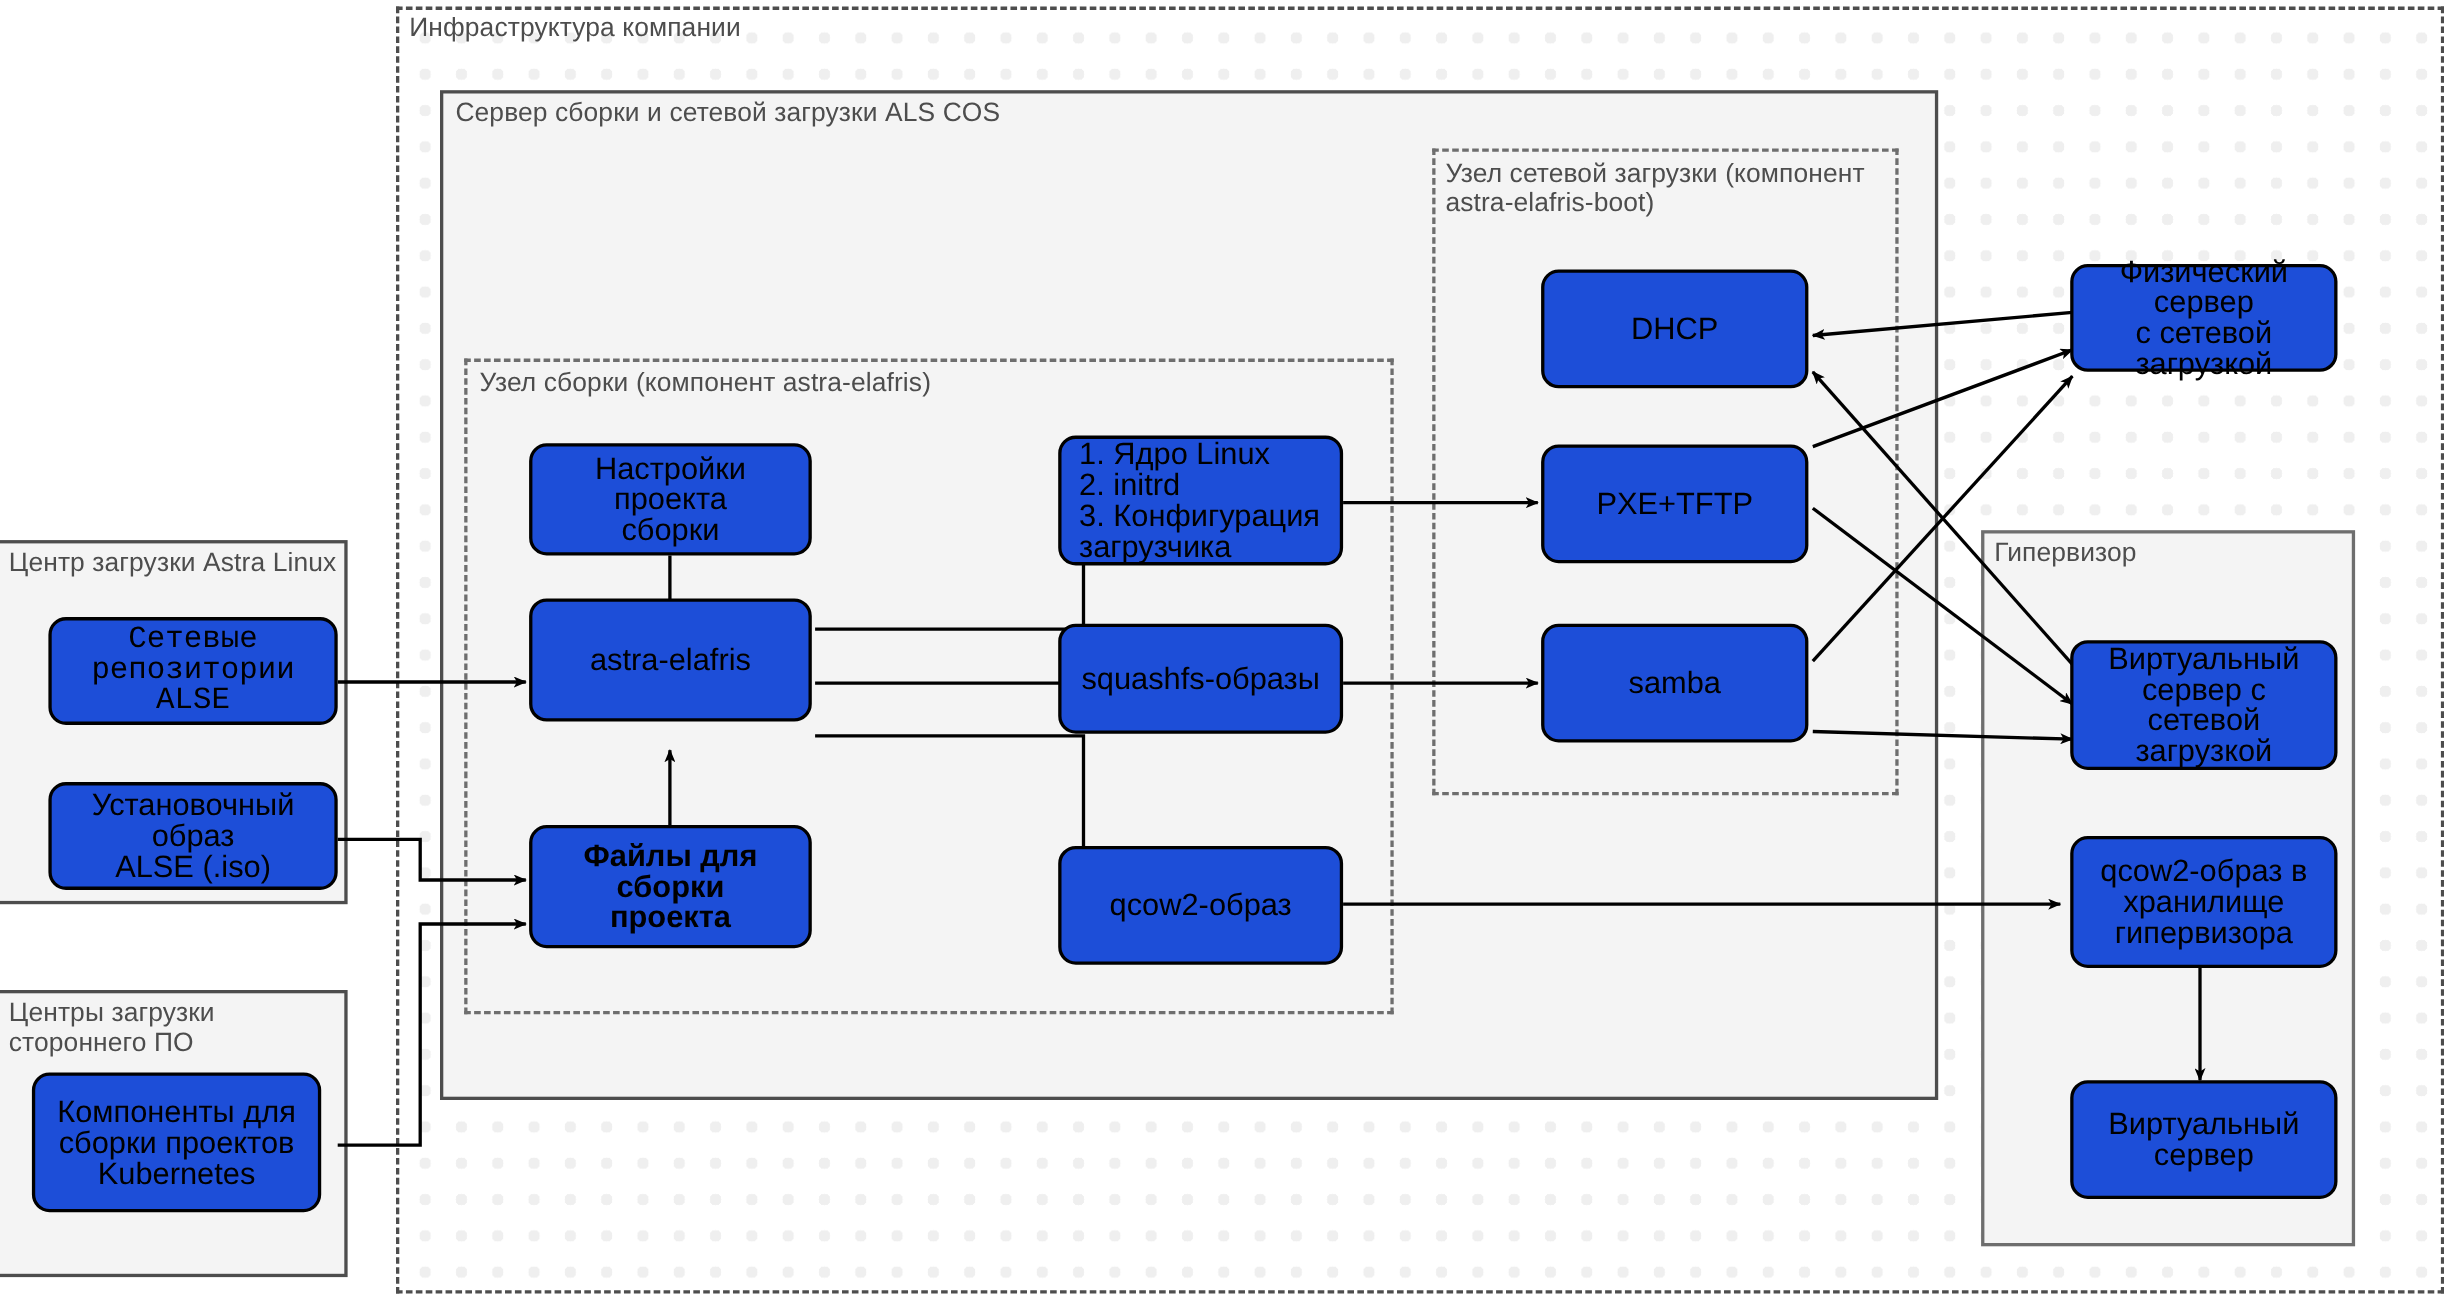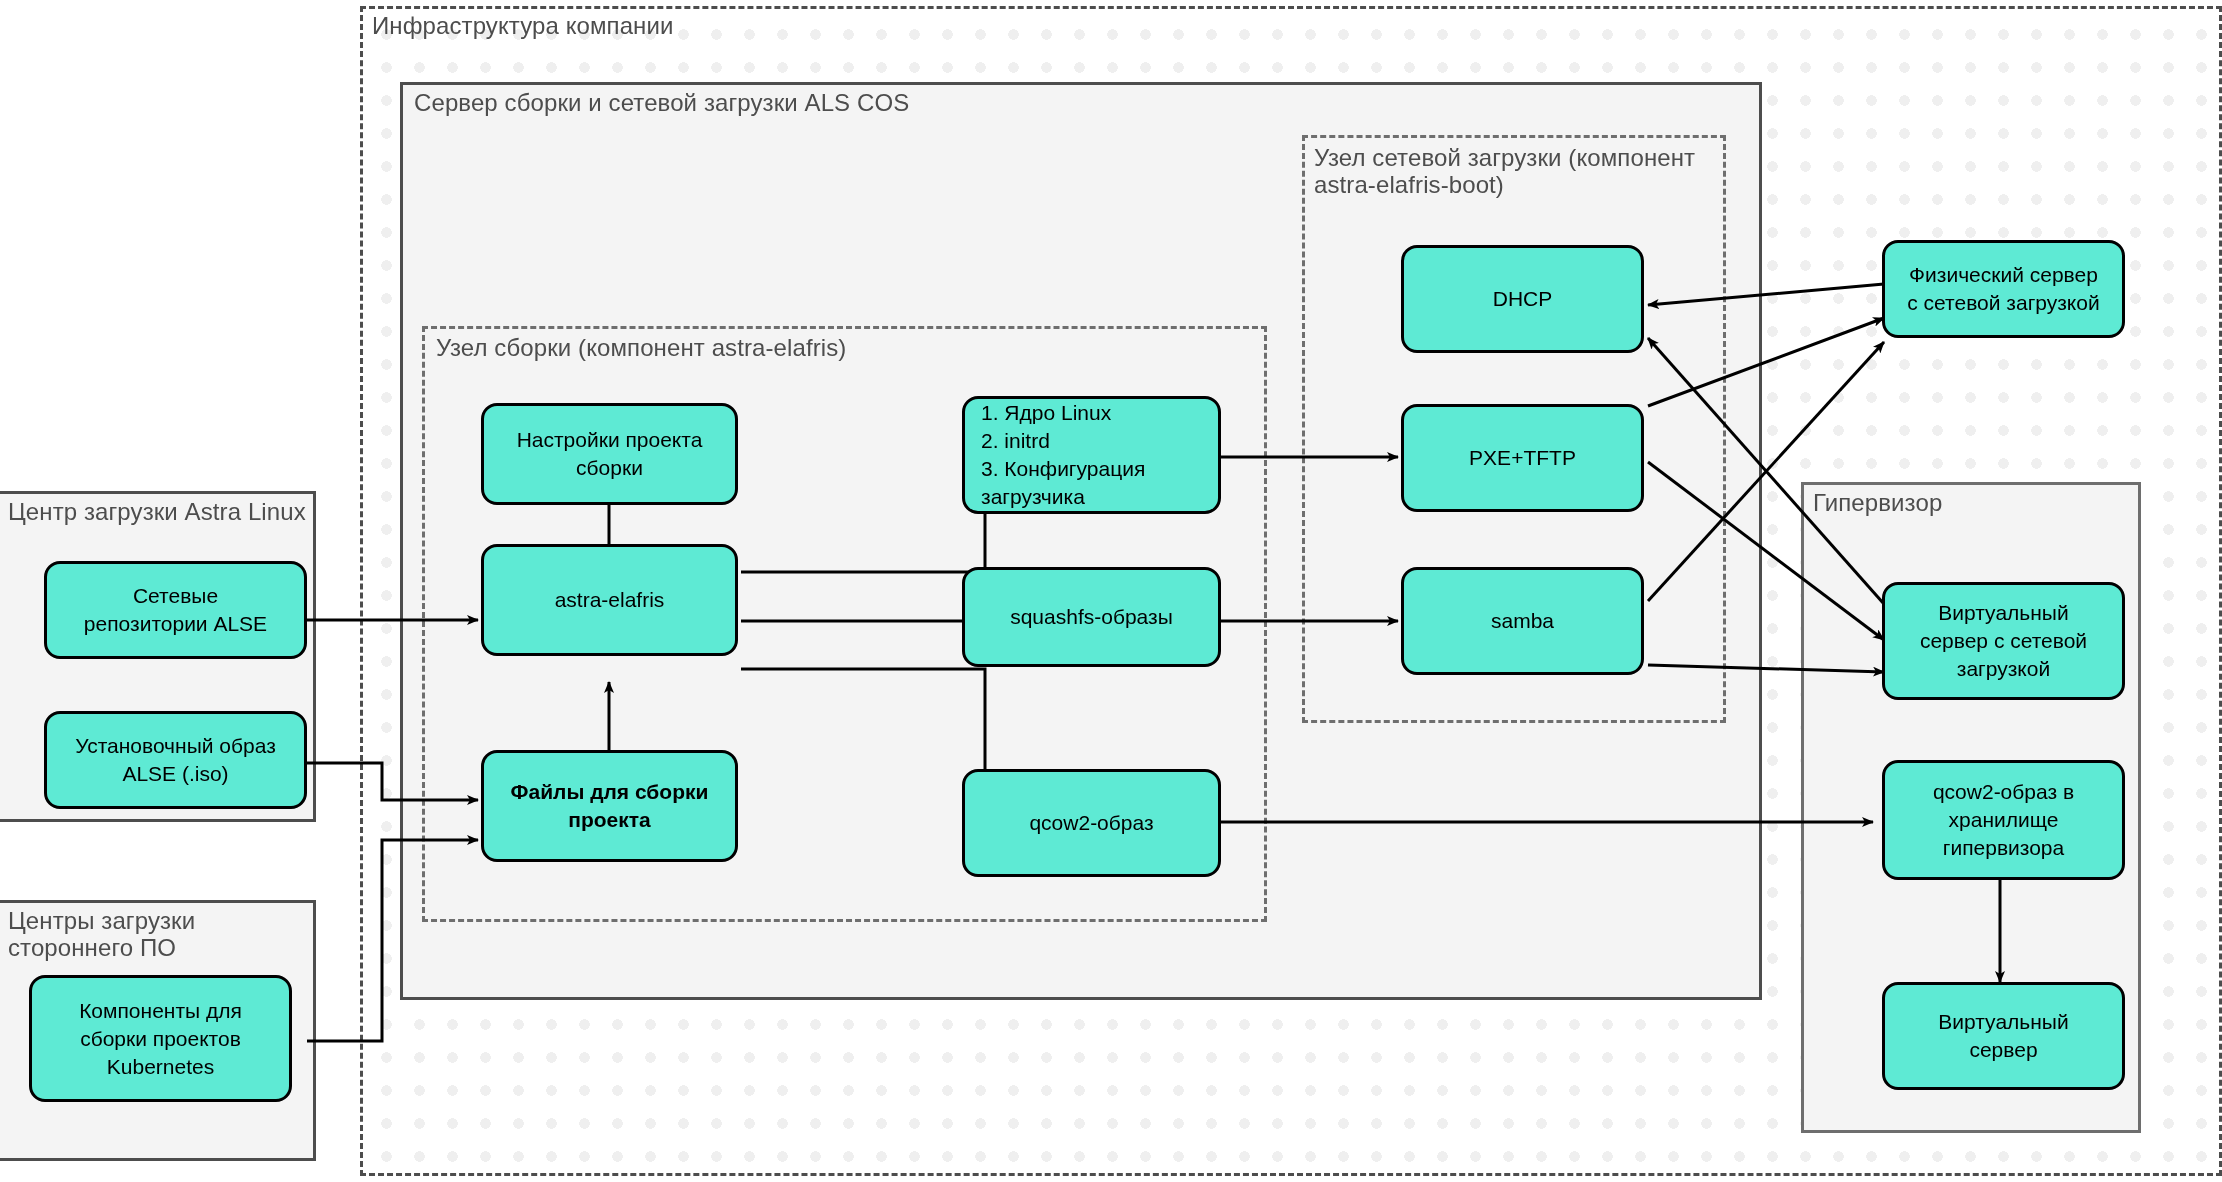--- a/index.html
+++ b/index.html
@@ -59,27 +59,27 @@
     background:#f4f4f4;
   }
   .dl3rd{
     left:-4px;top:900px;width:320px;height:261px;
     border:3px solid #4d4d4d;
     background:#f4f4f4;
   }
   
   .node{
     position:absolute;box-sizing:border-box;
-    background:#5eead4;
+    background:#1d4ed8;
     border:3px solid #000000;
     border-radius:16px;
     display:flex;align-items:center;justify-content:center;
     text-align:center;
     color:#000000;
-    font-size:21px;
+    font-size:28px;
     line-height:28px;
     padding:4px 10px;
     white-space:pre-line;
     z-index:5;
   }
   .node.left-align{justify-content:flex-start;text-align:left;padding-left:16px;}
   
   #edges{position:absolute;left:0;top:0;width:2222px;height:1182px;z-index:4;
          pointer-events:none;}
 </style>
@@ -150,21 +150,21 @@
       <path d="M1648,406 L1884,318"></path>
 
       <path d="M1648,462 L1884,640"></path>
 
       <path d="M1648,601 L1884,342"></path>
 
       <path d="M1648,665 L1884,672"></path>
     </g>
   </svg>
 
-  <div class="node" style="left:44px;top:561px;width:263px;height:98px;">Сетевые
+  <div class="node" style="left:44px;top:561px;width:263px;height:98px;font-family:Liberation Mono, monospace;">Сетевые
 репозитории ALSE</div>
 
   <div class="node" style="left:44px;top:711px;width:263px;height:98px;">Установочный образ
 ALSE (.iso)</div>
 
   <div class="node" style="left:29px;top:975px;width:263px;height:127px;">Компоненты для
 сборки проектов
 Kubernetes</div>
 
   <div class="node" style="left:481px;top:403px;width:257px;height:102px;">Настройки проекта

